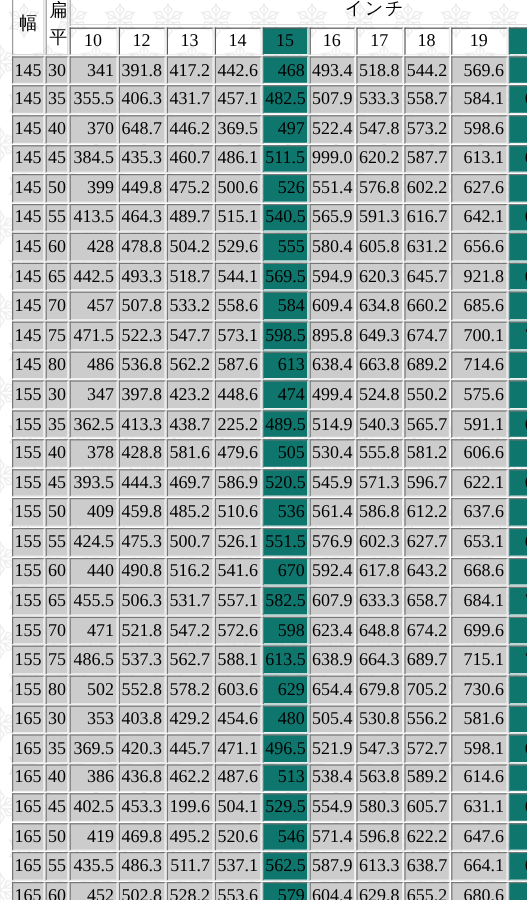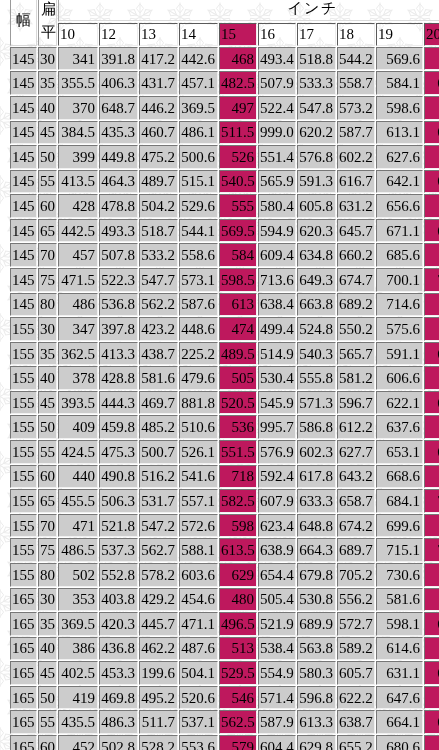--- a/index.html
+++ b/index.html
@@ -10,29 +10,29 @@
 table{border-collapse:separate;border-spacing:1px;font-size:15px;line-height:1;
  table-layout:fixed;width:466px;}
 td,th{padding:0;overflow:hidden;white-space:nowrap;box-sizing:border-box;}
 .unit{border:1px solid;border-color:#b4b4b4 #e2e2e2 #ffffff #a8a8a8;
   text-align:center;font-weight:normal;
   height:24px;line-height:16px;letter-spacing:1.5px;font-size:15px;
   padding:0 0 2px 93px;vertical-align:middle;
   box-shadow:inset 0 -2px 0 -1px #dadada;}
 .hd{background:transparent;border:1px solid;
   border-color:#5a5a5a #ededed #ededed #5a5a5a;
-  text-align:left;font-weight:normal;vertical-align:middle;
+  text-align:center;font-weight:normal;vertical-align:middle;
   height:22.5px;line-height:20px;padding:0 2px 0 1px;}
 .corner{vertical-align:middle;text-align:center;padding:0 2px 1px 2px;
   white-space:normal;line-height:22.9px;
   border-color:#a0a0a0 #d8d8d8 #d8d8d8 #9a9a9a;}
 .cell{background:#cccccc;border:1px solid;
   border-color:#777777 #f0f0f0 #f0f0f0 #777777;
   text-align:right;height:23.586px;line-height:18px;padding:0 2px 0 1px;}
-.hl{background:#be185d;}
+.hl{background:#0f766e;}
 </style>
 </head>
 <body>
 
 <svg id="bg" xmlns="http://www.w3.org/2000/svg">
 <defs>
 <g id="sf-arm" fill="none" stroke="#ebebeb" stroke-width="1">
   <path d="M0 0 L0 -14.5"></path>
   <path d="M0 -4 L3.6 -8.6 L0 -13.2 L-3.6 -8.6 Z"></path>
 </g>
@@ -188,21 +188,21 @@
           <td class="cell">145</td>
           <td class="cell">65</td>
           <td class="cell">442.5</td>
           <td class="cell">493.3</td>
           <td class="cell">518.7</td>
           <td class="cell">544.1</td>
           <td class="cell hl">569.5</td>
           <td class="cell">594.9</td>
           <td class="cell">620.3</td>
           <td class="cell">645.7</td>
-          <td class="cell">671.1</td>
+          <td class="cell">921.8</td>
           <td class="cell hl">696.5</td>
         </tr>
 <tr>
           <td class="cell">145</td>
           <td class="cell">70</td>
           <td class="cell">457</td>
           <td class="cell">507.8</td>
           <td class="cell">533.2</td>
           <td class="cell">558.6</td>
           <td class="cell hl">584</td>
@@ -213,21 +213,21 @@
           <td class="cell hl">711</td>
         </tr>
 <tr>
           <td class="cell">145</td>
           <td class="cell">75</td>
           <td class="cell">471.5</td>
           <td class="cell">522.3</td>
           <td class="cell">547.7</td>
           <td class="cell">573.1</td>
           <td class="cell hl">598.5</td>
-          <td class="cell">713.6</td>
+          <td class="cell">895.8</td>
           <td class="cell">649.3</td>
           <td class="cell">674.7</td>
           <td class="cell">700.1</td>
           <td class="cell hl">725.5</td>
         </tr>
 <tr>
           <td class="cell">145</td>
           <td class="cell">80</td>
           <td class="cell">486</td>
           <td class="cell">536.8</td>
@@ -281,37 +281,37 @@
           <td class="cell">581.2</td>
           <td class="cell">606.6</td>
           <td class="cell hl">632</td>
         </tr>
 <tr>
           <td class="cell">155</td>
           <td class="cell">45</td>
           <td class="cell">393.5</td>
           <td class="cell">444.3</td>
           <td class="cell">469.7</td>
-          <td class="cell">881.8</td>
+          <td class="cell">586.9</td>
           <td class="cell hl">520.5</td>
           <td class="cell">545.9</td>
           <td class="cell">571.3</td>
           <td class="cell">596.7</td>
           <td class="cell">622.1</td>
           <td class="cell hl">647.5</td>
         </tr>
 <tr>
           <td class="cell">155</td>
           <td class="cell">50</td>
           <td class="cell">409</td>
           <td class="cell">459.8</td>
           <td class="cell">485.2</td>
           <td class="cell">510.6</td>
           <td class="cell hl">536</td>
-          <td class="cell">995.7</td>
+          <td class="cell">561.4</td>
           <td class="cell">586.8</td>
           <td class="cell">612.2</td>
           <td class="cell">637.6</td>
           <td class="cell hl">663</td>
         </tr>
 <tr>
           <td class="cell">155</td>
           <td class="cell">55</td>
           <td class="cell">424.5</td>
           <td class="cell">475.3</td>
@@ -324,21 +324,21 @@
           <td class="cell">653.1</td>
           <td class="cell hl">678.5</td>
         </tr>
 <tr>
           <td class="cell">155</td>
           <td class="cell">60</td>
           <td class="cell">440</td>
           <td class="cell">490.8</td>
           <td class="cell">516.2</td>
           <td class="cell">541.6</td>
-          <td class="cell hl">718</td>
+          <td class="cell hl">670</td>
           <td class="cell">592.4</td>
           <td class="cell">617.8</td>
           <td class="cell">643.2</td>
           <td class="cell">668.6</td>
           <td class="cell hl">694</td>
         </tr>
 <tr>
           <td class="cell">155</td>
           <td class="cell">65</td>
           <td class="cell">455.5</td>
@@ -410,21 +410,21 @@
         </tr>
 <tr>
           <td class="cell">165</td>
           <td class="cell">35</td>
           <td class="cell">369.5</td>
           <td class="cell">420.3</td>
           <td class="cell">445.7</td>
           <td class="cell">471.1</td>
           <td class="cell hl">496.5</td>
           <td class="cell">521.9</td>
-          <td class="cell">689.9</td>
+          <td class="cell">547.3</td>
           <td class="cell">572.7</td>
           <td class="cell">598.1</td>
           <td class="cell hl">623.5</td>
         </tr>
 <tr>
           <td class="cell">165</td>
           <td class="cell">40</td>
           <td class="cell">386</td>
           <td class="cell">436.8</td>
           <td class="cell">462.2</td>

